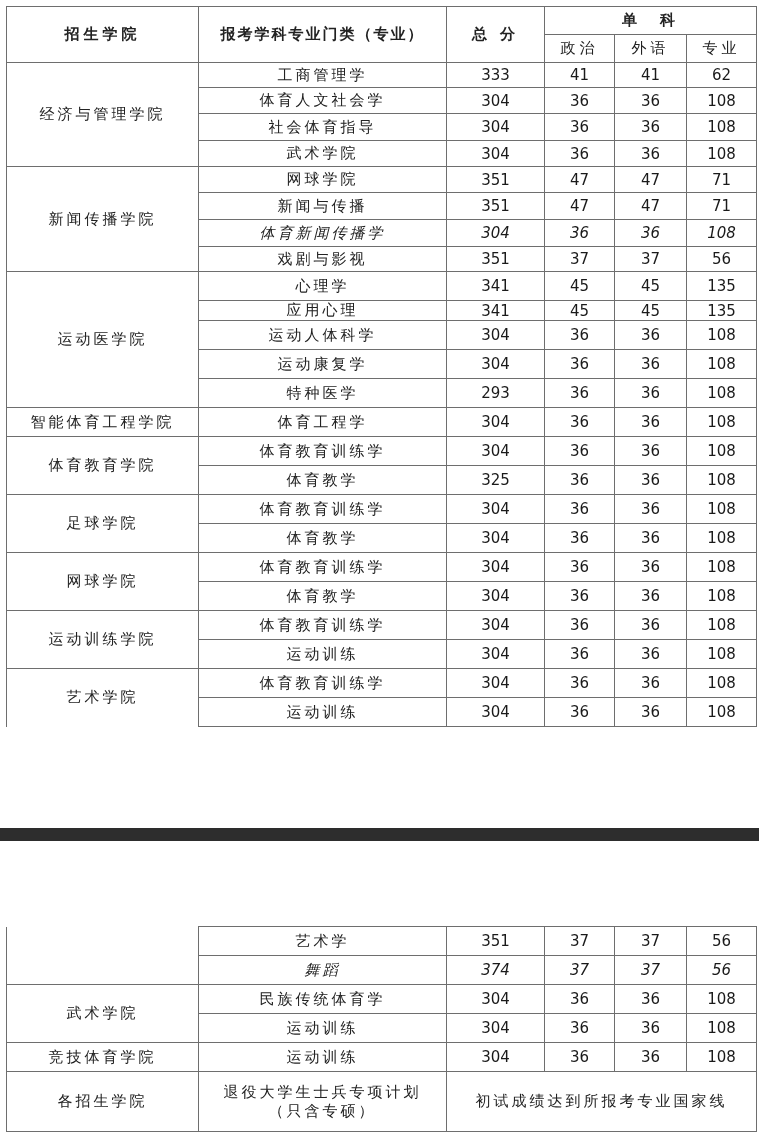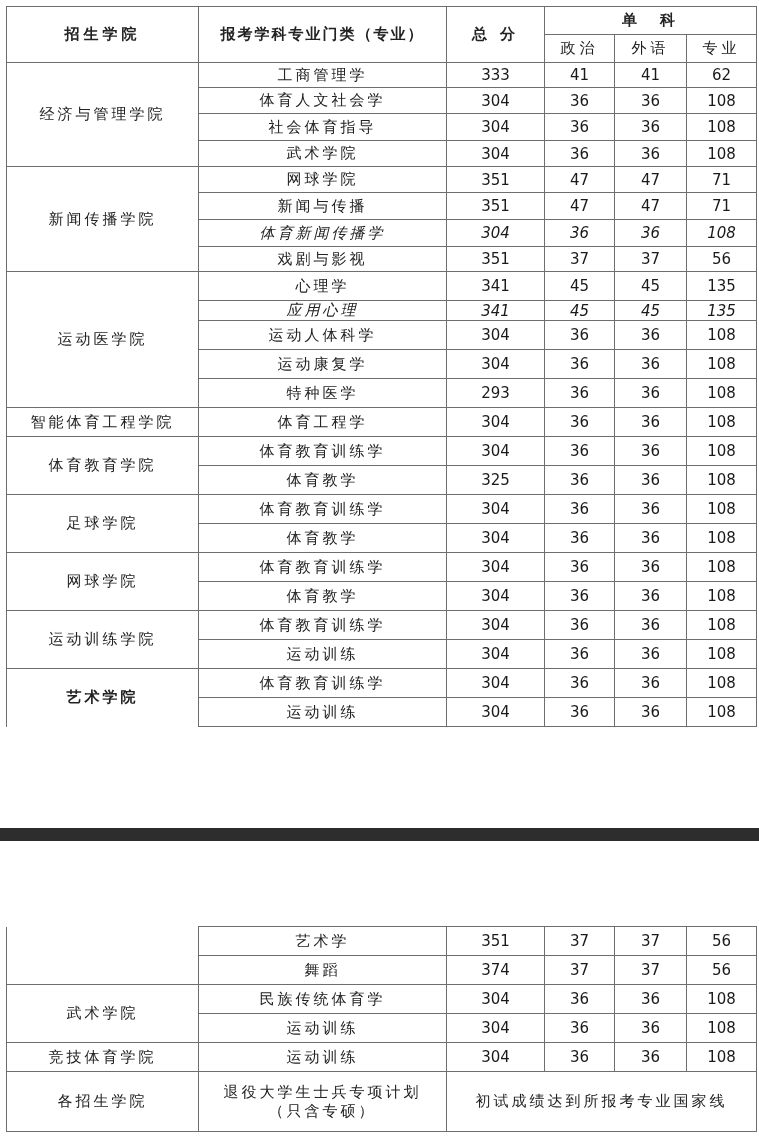--- a/index.html
+++ b/index.html
@@ -6,21 +6,21 @@
     body { width: 759px; height: 1145px; position: relative; overflow: hidden;
       font-family: "DejaVu Serif", "Liberation Serif", serif; color: #222; }
     table { border-collapse: collapse; position: absolute; table-layout: fixed; }
     td, th { border: 1.5px solid #6e6e6e; text-align: center; vertical-align: middle;
       padding: 0; font-size: 15px; font-weight: normal; letter-spacing: 3px; }
     th { font-weight: bold; font-size: 15px; letter-spacing: 4px; }
     .num { font-family: "DejaVu Sans", "Liberation Sans", sans-serif; letter-spacing: 0; font-size: 15px; color: #1a1a1a; }
     #top-table { left: 6px; top: 6px; width: 750px; }
     #bottom-table { left: 6px; top: 926px; width: 750px; }
     #page-break { position: absolute; left: 0; top: 828px; width: 759px; height: 13px; background: #2d2d2d; }
-    .cut-left { border-bottom: none !important; font-weight: bold; }
+    .cut-left { border-bottom: none !important; }
     .cut-top { border-top: none !important; }
   </style>
 </head>
 <body>
 
 <table id="top-table">
   <colgroup>
     <col style="width:192px">
       <col style="width:248px">
       <col style="width:98px">
@@ -101,21 +101,21 @@
         <td class="num">56</td>
       </tr>
       <tr style="height: 29px;">
         <td rowspan="5">运动医学院</td>
         <td>心理学</td>
         <td class="num">341</td>
         <td class="num">45</td>
         <td class="num">45</td>
         <td class="num">135</td>
       </tr>
-      <tr style="height: 20px; font-style: italic;">
+      <tr style="height: 20px;">
         <td>应用心理</td>
         <td class="num">341</td>
         <td class="num">45</td>
         <td class="num">45</td>
         <td class="num">135</td>
       </tr>
       <tr style="height: 29px;">
         <td>运动人体科学</td>
         <td class="num">304</td>
         <td class="num">36</td>
@@ -235,21 +235,21 @@
   </colgroup>
   <tbody id="bottom-body">
       <tr style="height: 29px;">
         <td class="cut-top" rowspan="2"></td>
         <td>艺术学</td>
         <td class="num">351</td>
         <td class="num">37</td>
         <td class="num">37</td>
         <td class="num">56</td>
       </tr>
-      <tr style="height: 29px;">
+      <tr style="height: 29px; font-style: italic;">
         <td>舞蹈</td>
         <td class="num">374</td>
         <td class="num">37</td>
         <td class="num">37</td>
         <td class="num">56</td>
       </tr>
       <tr style="height: 29px;">
         <td rowspan="2">武术学院</td>
         <td>民族传统体育学</td>
         <td class="num">304</td>

